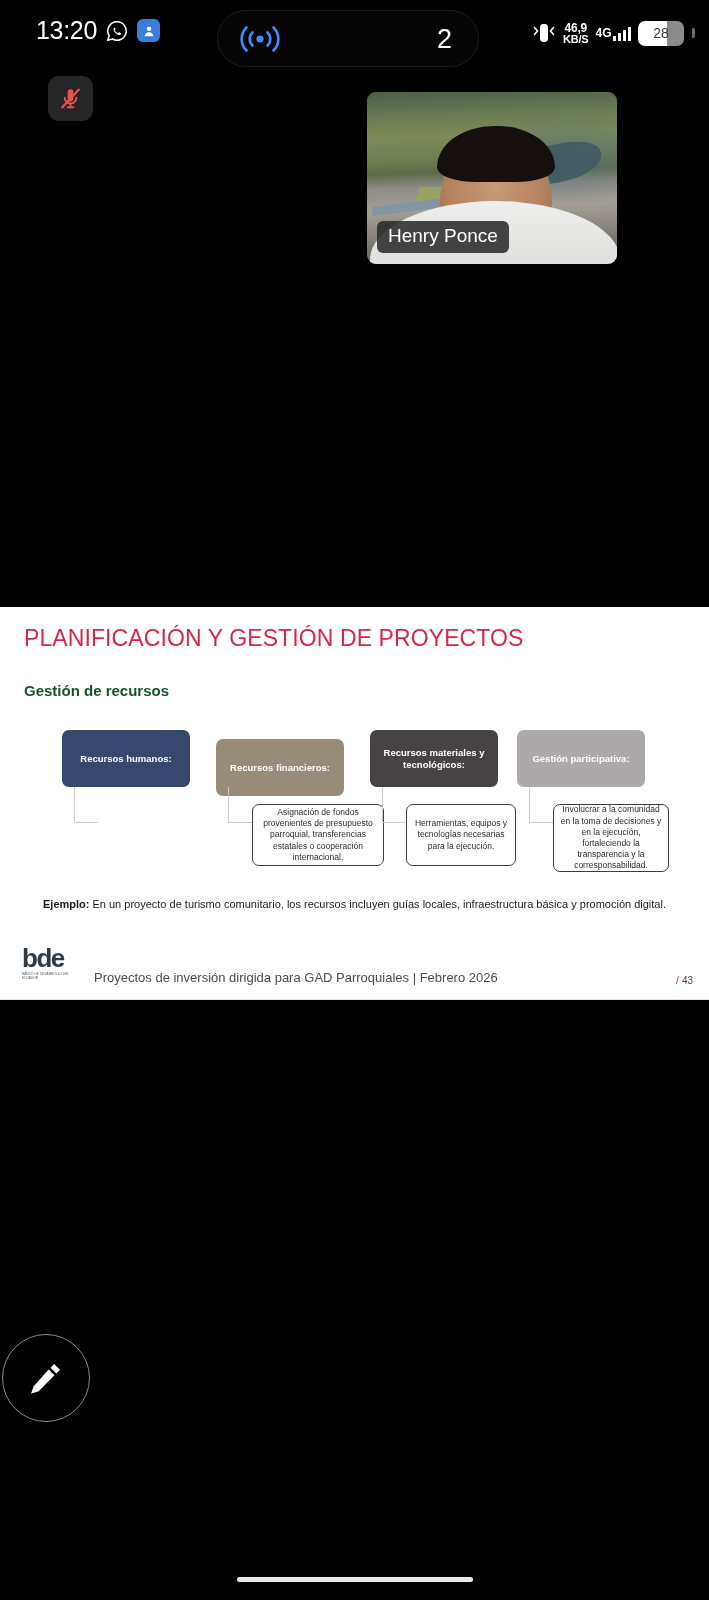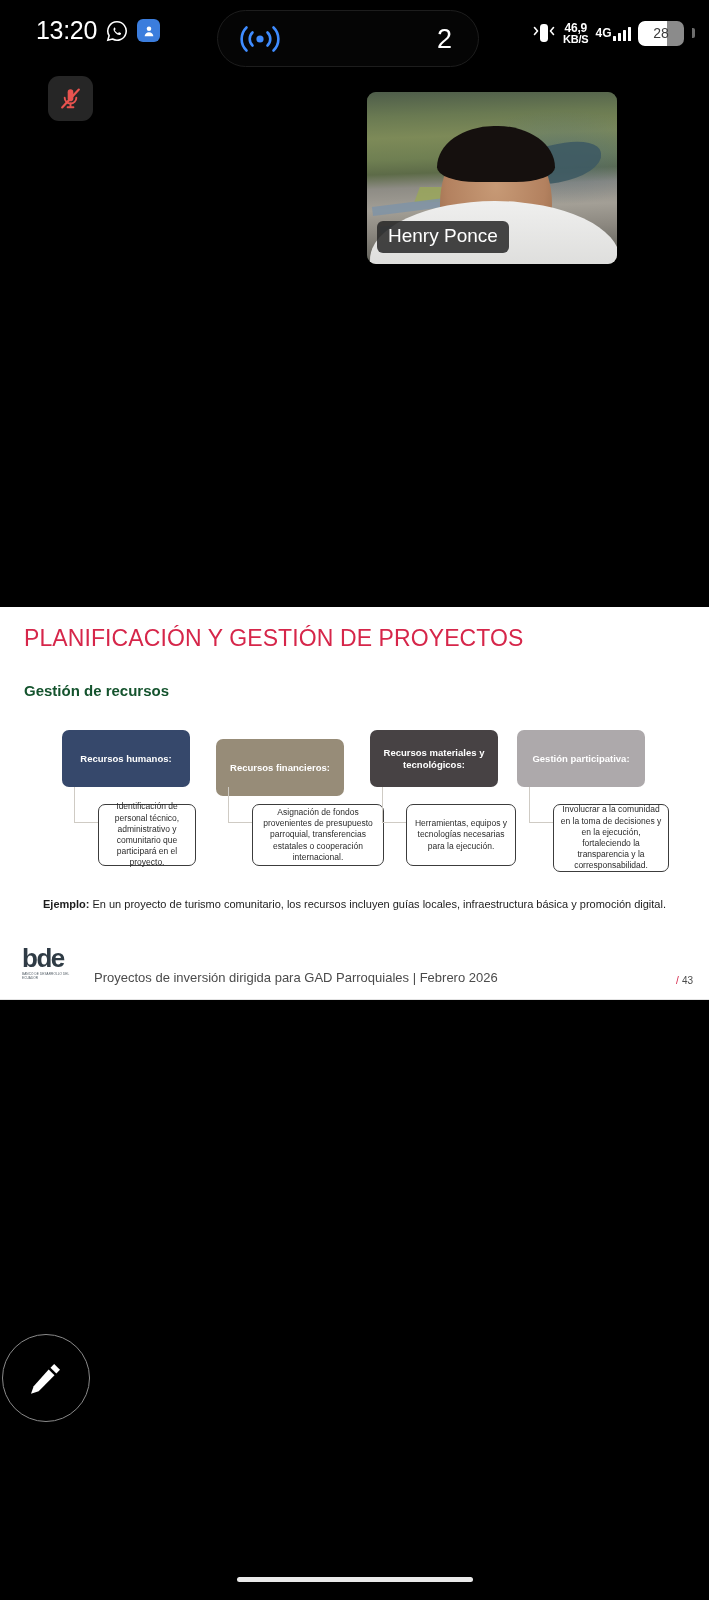--- a/index.html
+++ b/index.html
@@ -463,21 +463,20 @@
   <div class="slide">
 
     <div class="slide-title">PLANIFICACIÓN Y GESTIÓN DE PROYECTOS</div>
     <div class="slide-subtitle">Gestión de recursos</div>
 
     <div class="diagram">
 
       <div class="col col-1">
         <div class="head-box hb-1">Recursos humanos:</div>
         <div class="connector"></div>
-        <div class="body-box bb-1">Identificación de personal técnico, administrativo y comunitario que participará en el proyecto.</div>
       </div>
 
       <div class="col col-2">
         <div class="head-box hb-2">Recursos financieros:</div>
         <div class="connector"></div>
         <div class="body-box bb-2">Asignación de fondos provenientes de presupuesto parroquial, transferencias estatales o cooperación internacional.</div>
       </div>
 
       <div class="col col-3">
         <div class="head-box hb-3">Recursos materiales y tecnológicos:</div>

